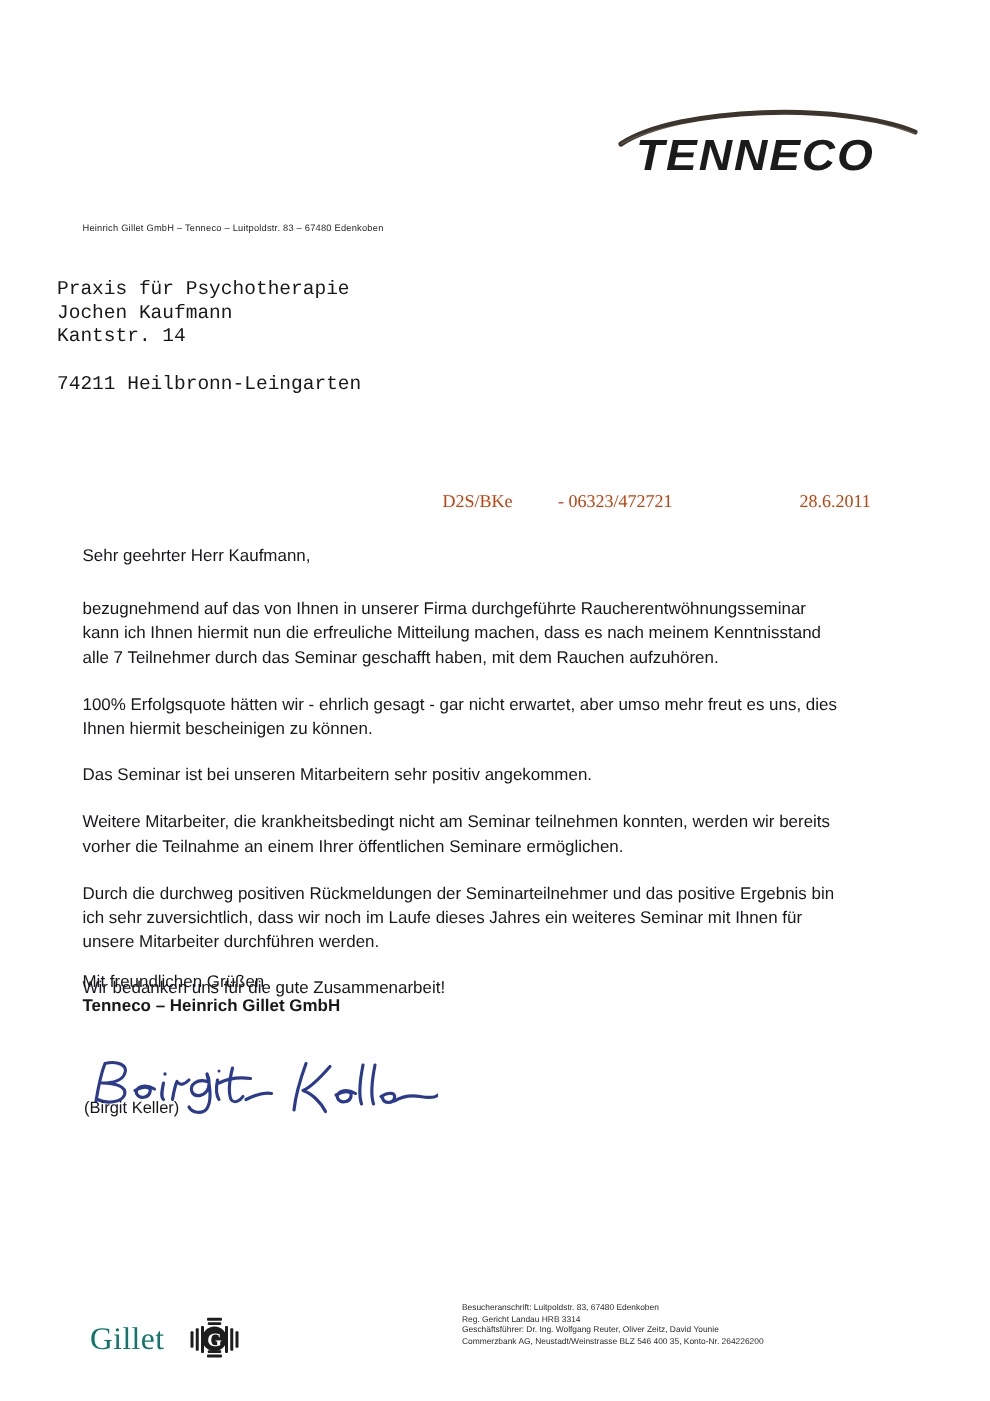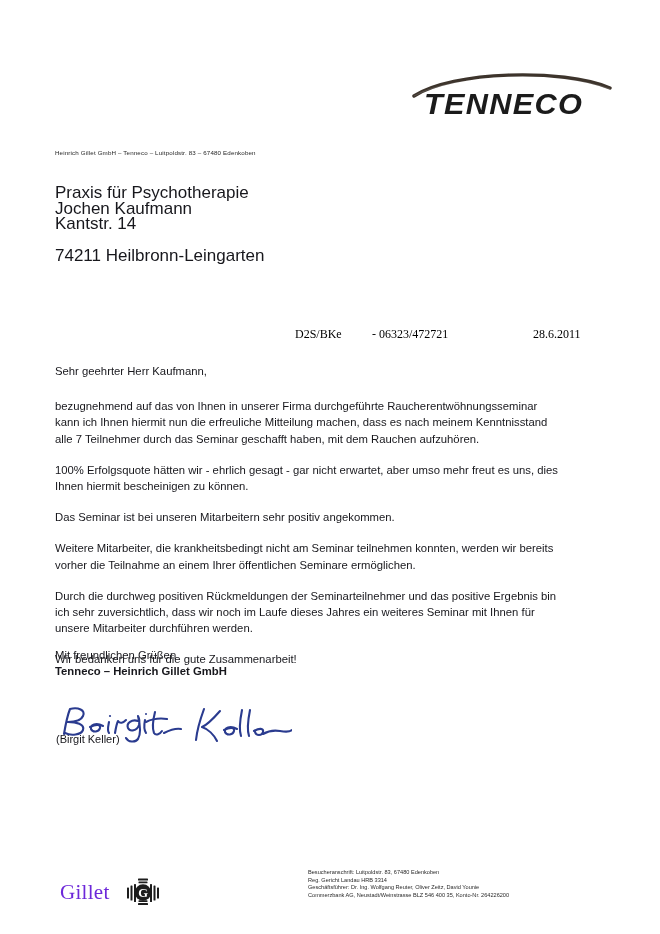--- a/index.html
+++ b/index.html
@@ -59,40 +59,41 @@
     top: 149px;
     font-size: 6.2px;
     letter-spacing: 0.15px;
     color: #262626;
     white-space: nowrap;
   }
 
   
   .recipient {
     position: absolute;
-    left: 55px;
+    left: 38px;
     top: 185px;
-    font-size: 17px;
+    font-size: 13px;
     line-height: 15.5px;
     color: #17171c;
+    font-family: Liberation Mono, monospace;
   }
   .recipient .city {
     margin-top: 16px;
   }
 
   
   .ref-row {
     position: absolute;
     left: 55px;
     top: 327px;
     width: 550px;
     height: 16px;
     font-family: "Liberation Serif", serif;
     font-size: 12px;
-    color: #000000;
+    color: #c2410c;
   }
   .ref-code {
     position: absolute;
     left: 240px;
     top: 0;
     white-space: nowrap;
   }
   .ref-phone {
     position: absolute;
     left: 317px;
@@ -167,21 +168,21 @@
     top: 878px;
     width: 120px;
     height: 36px;
   }
   .gillet-word {
     position: absolute;
     left: 0;
     top: 2px;
     font-family: "Liberation Serif", serif;
     font-size: 21px;
-    color: #6d28d9;
+    color: #0f766e;
     letter-spacing: 0.3px;
   }
   .gillet-emblem {
     position: absolute;
     left: 66px;
     top: 0;
     width: 34px;
     height: 30px;
   }
 

